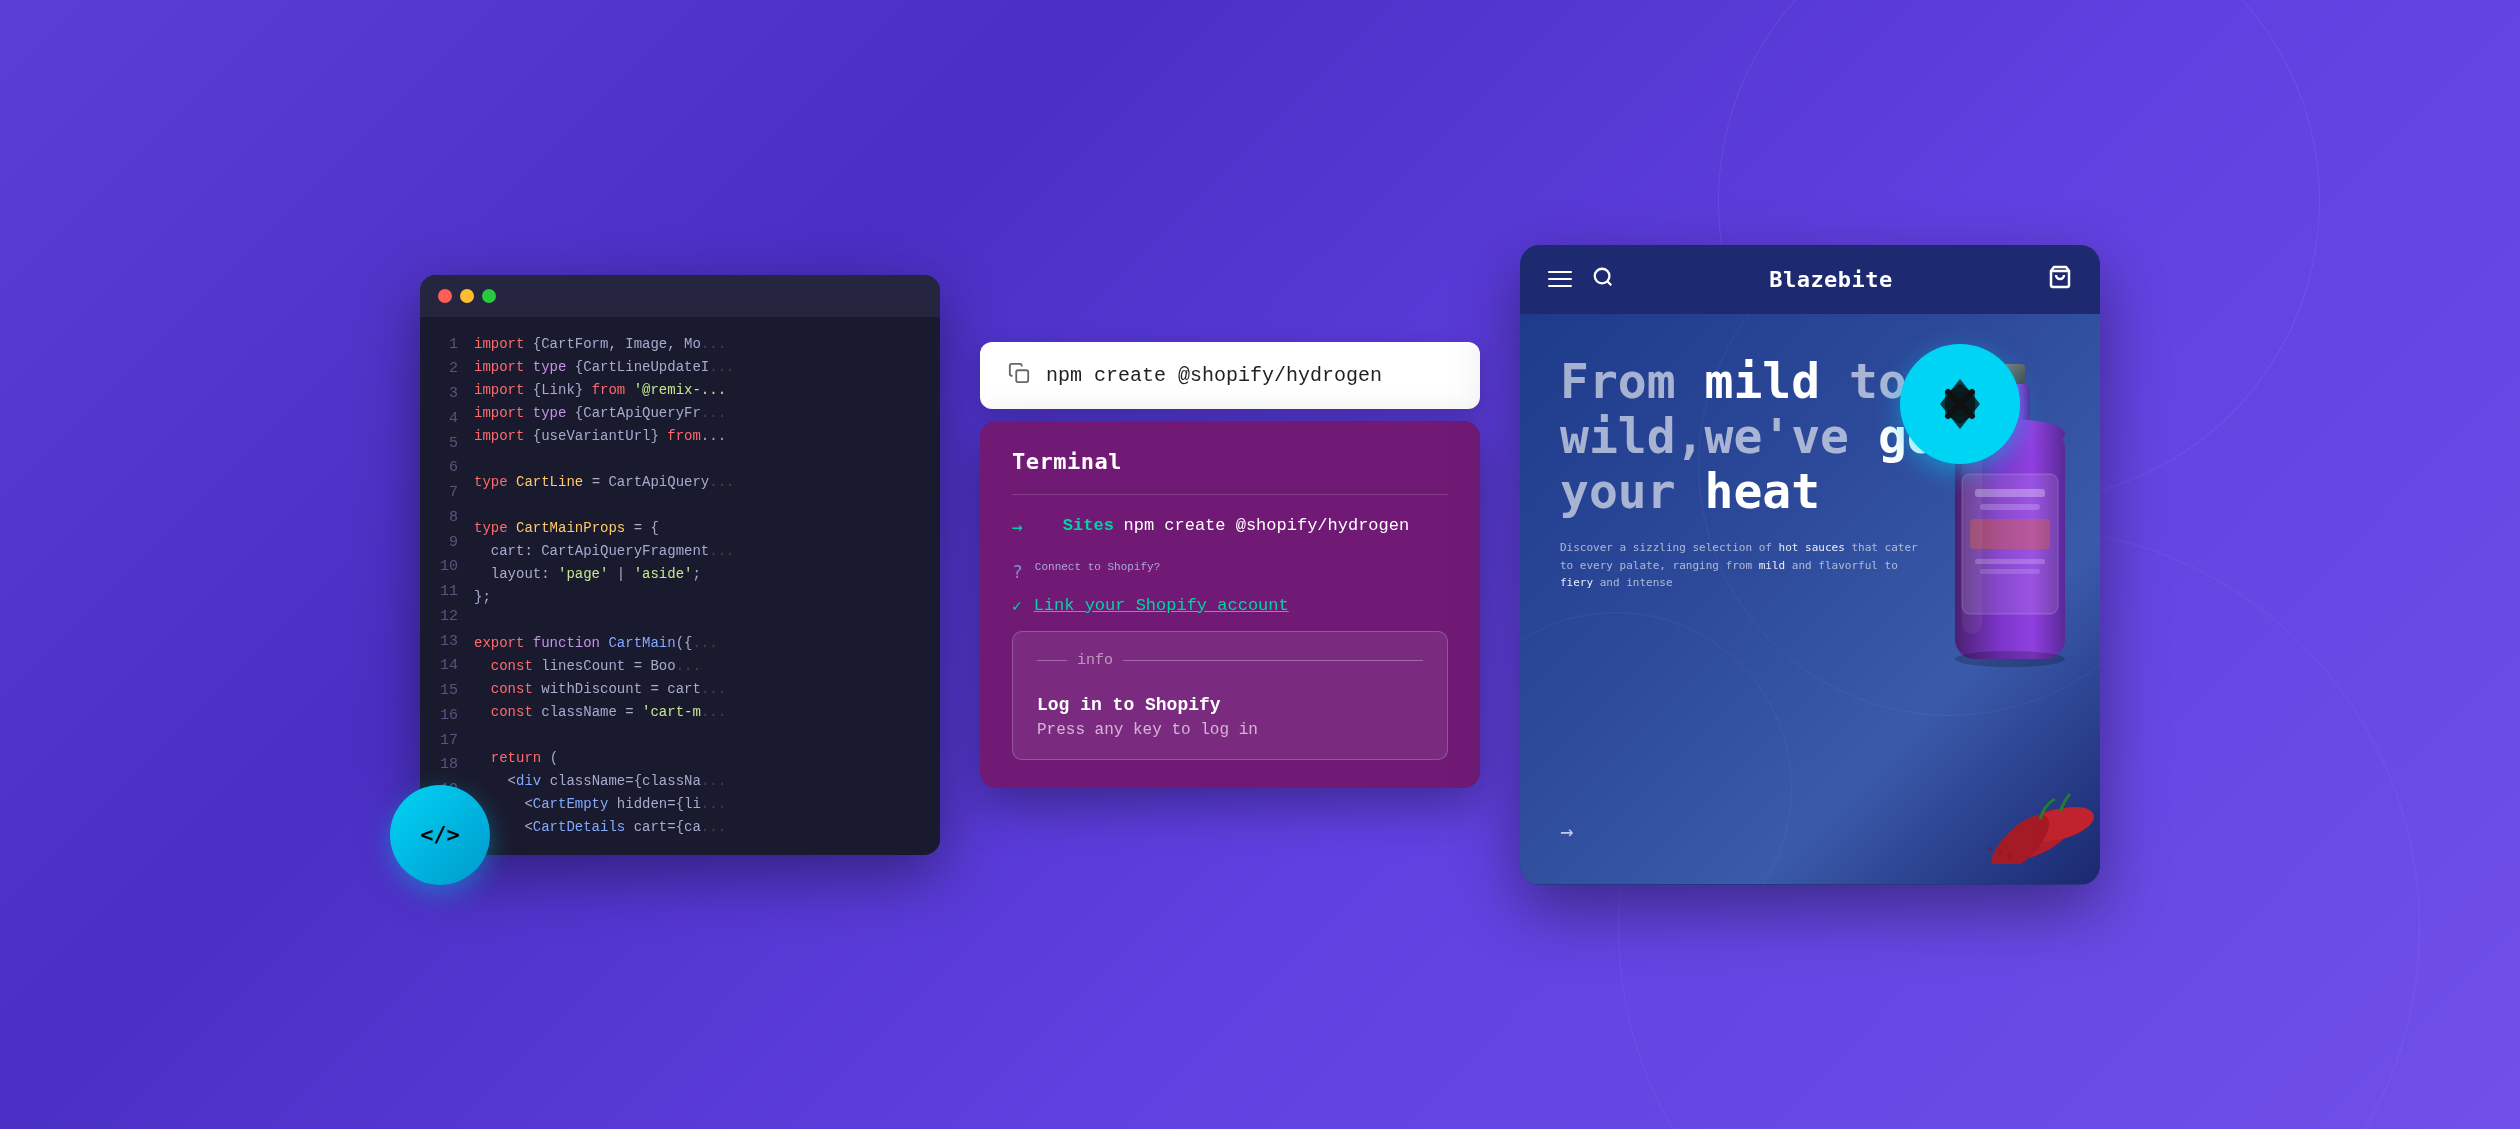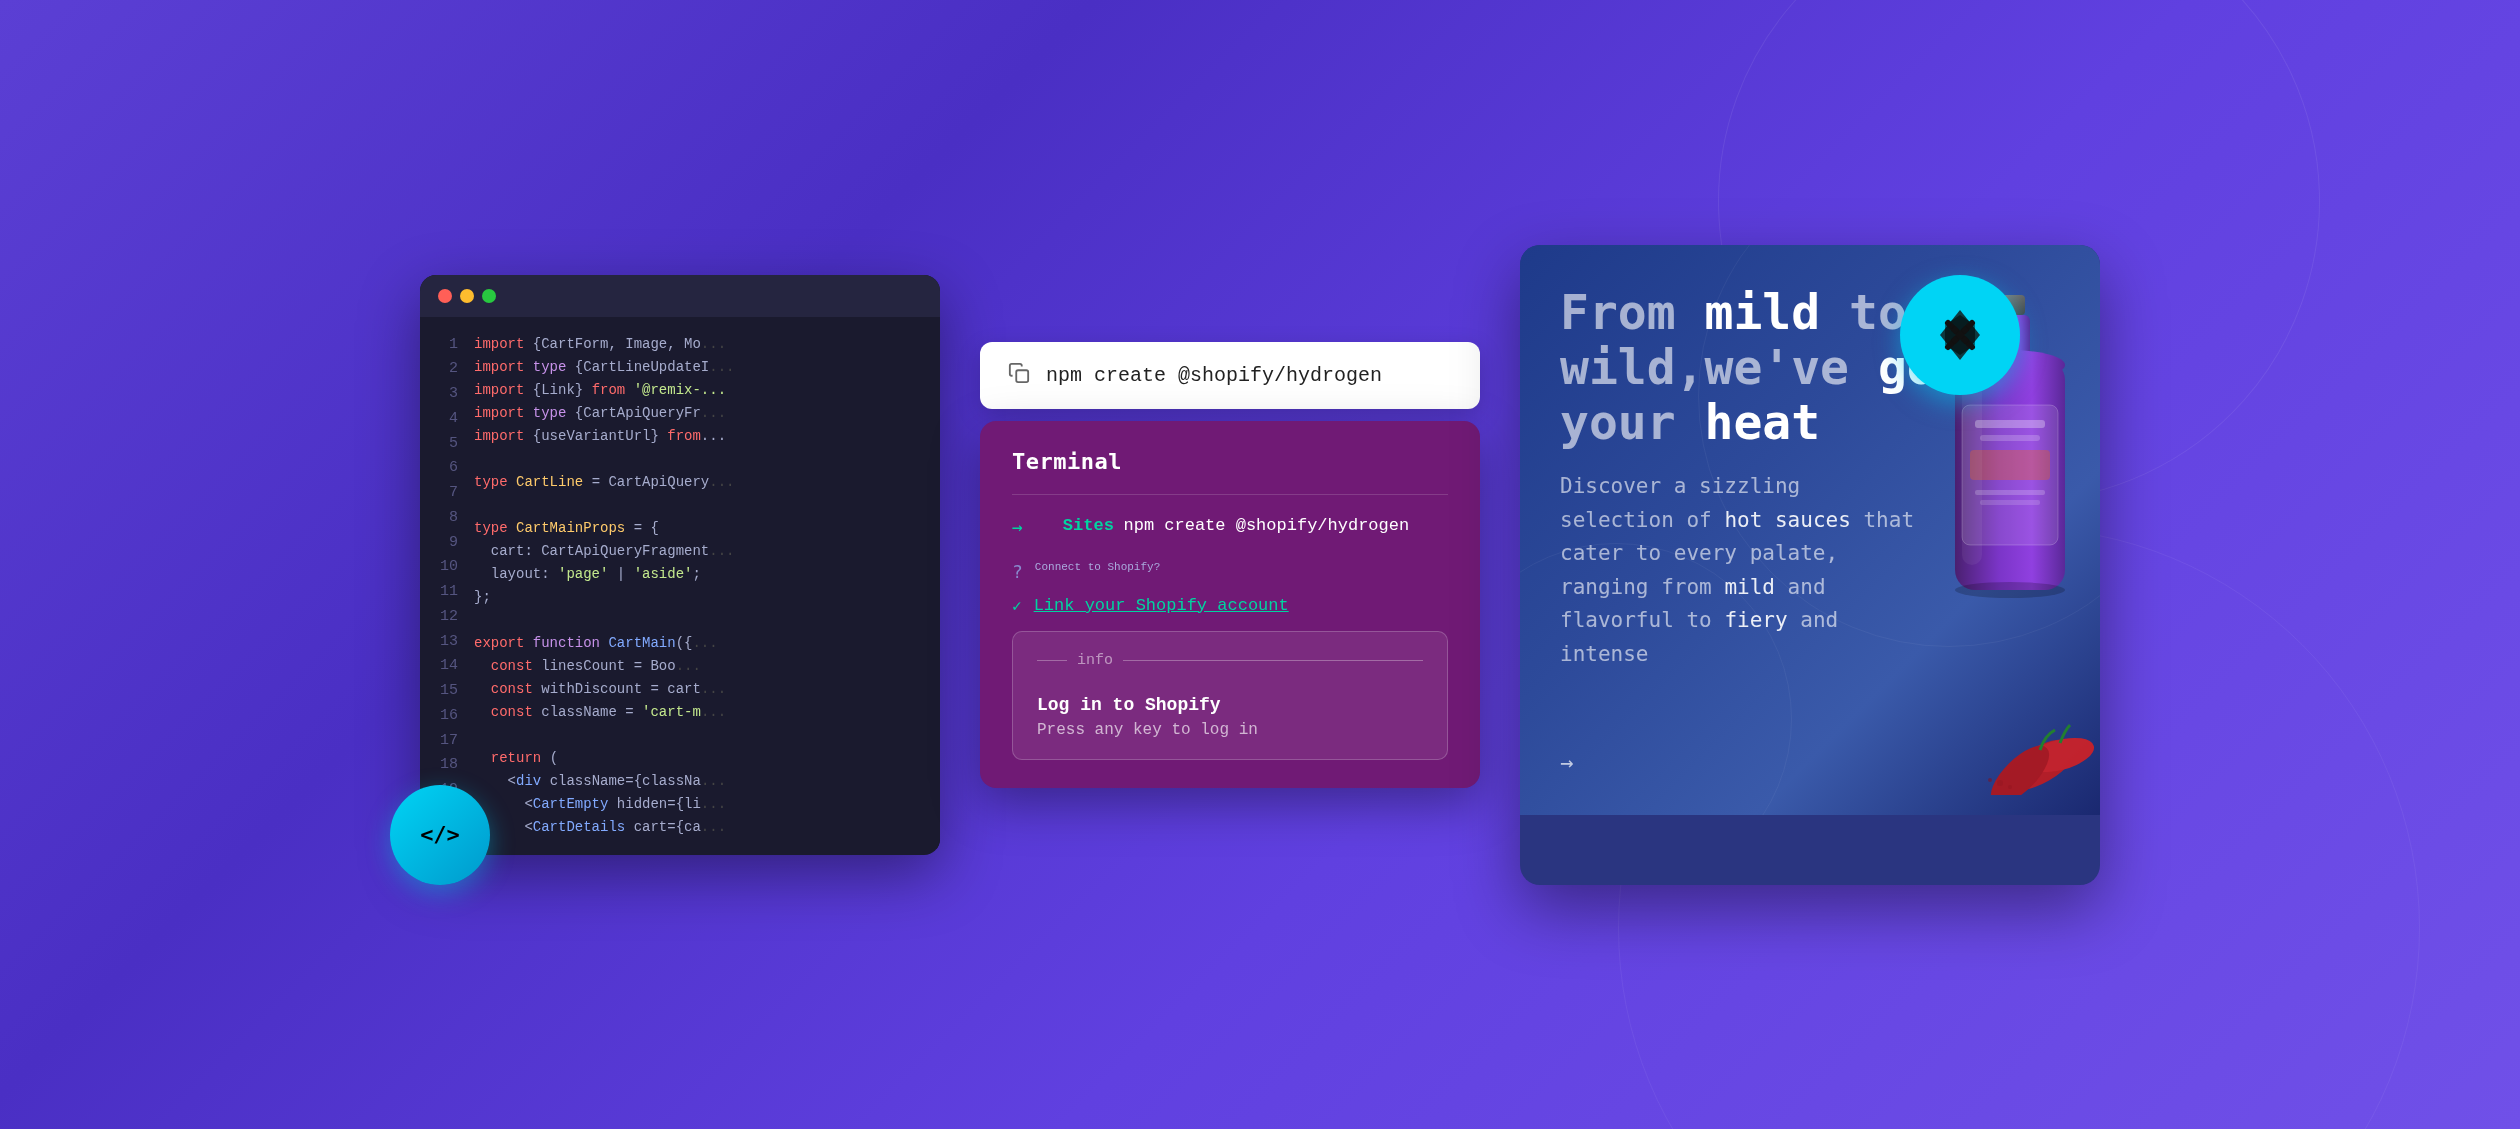--- a/index.html
+++ b/index.html
@@ -418,21 +418,21 @@
       color: rgba(255,255,255,0.6);
       line-height: 1.15;
       margin-bottom: 20px;
     }
 
     .hero-title .highlight {
       color: #ffffff;
     }
 
     .hero-description {
-      font-size: 21px;
+      font-size: 11px;
       color: rgba(255,255,255,0.6);
       line-height: 1.6;
       max-width: 360px;
     }
 
     .hero-description .highlight-text {
       color: rgba(255,255,255,0.9);
     }
 
     .hero-arrow {
@@ -590,20 +590,47 @@
           <div class="info-dash-right"></div>
         </div>
         <div class="info-title">Log in to Shopify</div>
         <div class="info-subtitle">Press any key to log in</div>
       </div>
     </div>
   </div>
 
   <div class="shopify-preview">
 
+    <div class="shopify-navbar">
+      <div class="nav-left">
+        <div class="hamburger-icon">
+          <span></span>
+          <span></span>
+          <span></span>
+        </div>
+        <span class="search-icon-nav">
+          <svg width="22" height="22" viewBox="0 0 24 24" fill="none" stroke="white" stroke-width="2.5">
+            <circle cx="11" cy="11" r="8"></circle>
+            <path d="m21 21-4.35-4.35"></path>
+          </svg>
+        </span>
+      </div>
+
+      <span class="brand-name">Blazebite</span>
+
+      <div class="nav-right">
+        <span class="cart-icon">
+          <svg width="24" height="24" viewBox="0 0 24 24" fill="none" stroke="white" stroke-width="2.5">
+            <path d="M6 2L3 6v14a2 2 0 0 0 2 2h14a2 2 0 0 0 2-2V6l-3-4z"></path>
+            <line x1="3" y1="6" x2="21" y2="6"></line>
+            <path d="M16 10a4 4 0 0 1-8 0"></path>
+          </svg>
+        </span>
+      </div>
+    </div>
 
     <div class="shopify-hero">
       <div class="hero-bg"></div>
 
       <div class="blazebite-badge">
         <svg class="logo-shape" viewBox="0 0 60 60" fill="none">
 
           <path d="M30 5 L50 30 L30 55 L10 30 Z" fill="#111" opacity="0.8"></path>
           <path d="M15 20 L30 10 L45 20 L45 40 L30 50 L15 40 Z" fill="#000" opacity="0.5"></path>
 

